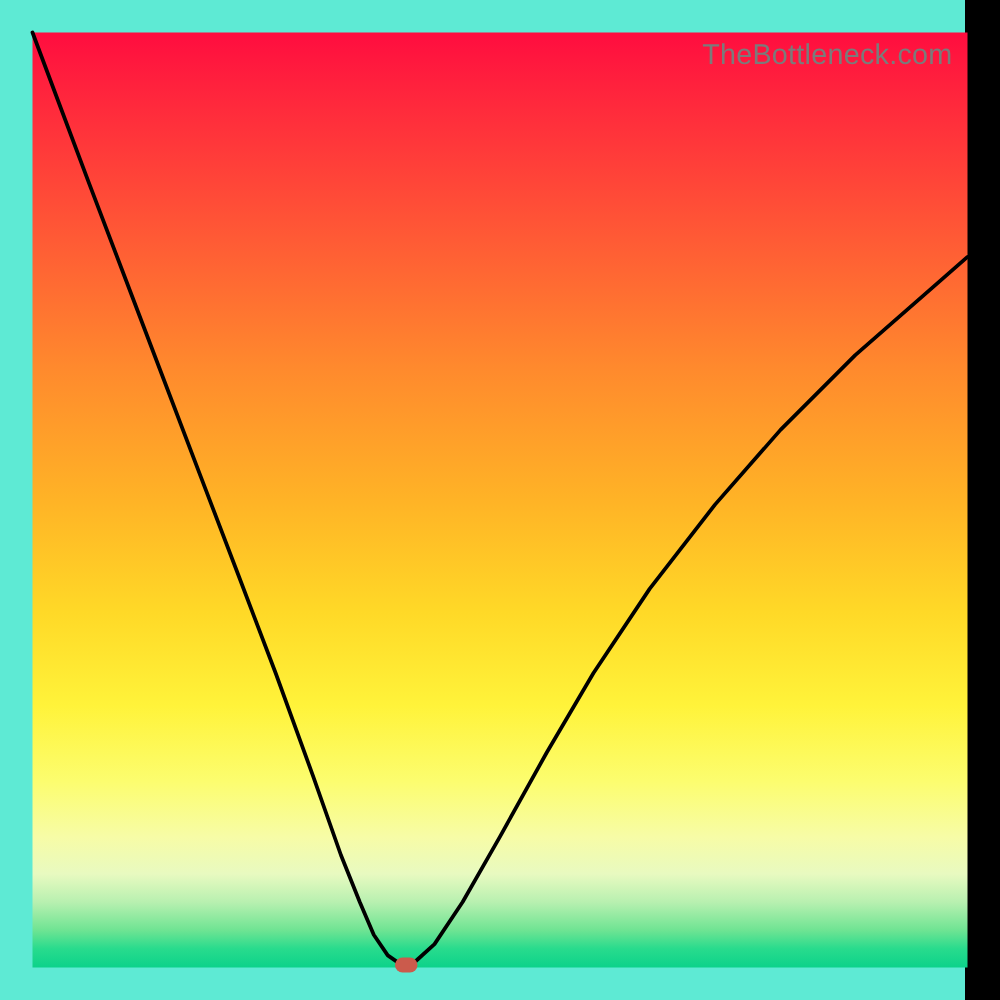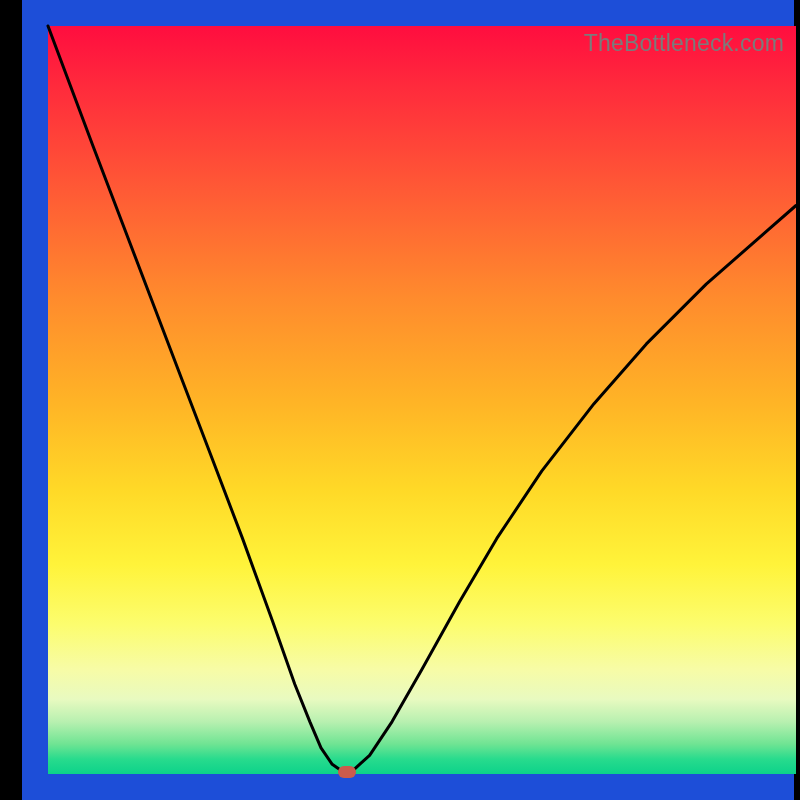--- a/index.html
+++ b/index.html
@@ -8,22 +8,21 @@
     width: 800px;
     height: 800px;
     background: #000;
     overflow: hidden;
     font-family: Arial, Helvetica, sans-serif;
   }
   .frame {
     position: relative;
     width: 772px;
     height: 800px;
-    background: #1d4ed8;
-    margin-left: 22px;
+    background: #5eead4;
   }
   .plot-area {
     position: absolute;
     left: 26px;
     top: 26px;
     width: 748px;
     height: 748px;
     
     background: linear-gradient(
       to bottom,

